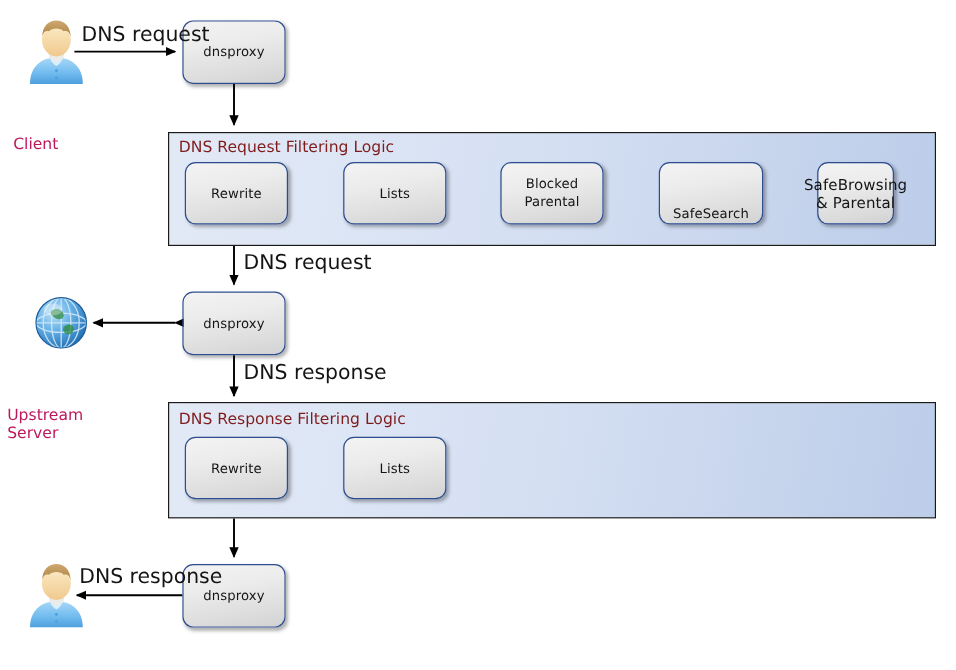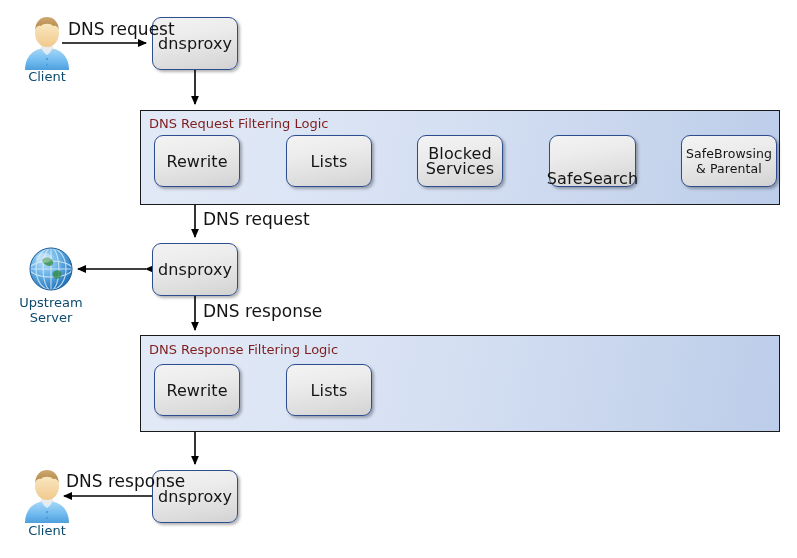--- a/index.html
+++ b/index.html
@@ -28,21 +28,21 @@
     position:absolute;
     box-sizing:border-box;
     border:1px solid #2d4d8e;
     border-radius:9px;
     background:linear-gradient(170deg,#f3f3f3 0%,#ececec 35%,#dcdcdc 78%,#d2d2d2 100%);
     box-shadow:2px 2px 3px rgba(0,0,0,0.30);
     display:flex;
     align-items:center;
     justify-content:center;
     text-align:center;
-    font-size:16px;
+    font-size:11px;
     line-height:15px;
     color:#151515;
     letter-spacing:.1px;
     z-index:6;
   }
   .node span{display:block;padding:0 3px;}
 
   
   .panel{
     position:absolute;
@@ -71,23 +71,24 @@
     white-space:pre-line;
     z-index:8;
   }
   .elabel.center{text-align:center;}
 
   
   .caption{
     position:absolute;
     font-size:13px;
     line-height:15px;
-    color:#0c4a6e;
-    text-align:center;
-    z-index:8;
+    color:#be185d;
+    text-align:left;
+    z-index:8;
+    margin-top:44px;
   }
 
   
   .person{
     position:absolute;
     width:52px;
     height:56px;
     z-index:8;
   }
 
@@ -175,26 +176,26 @@
   <div class="panel-title" style="left:149px; top:116px;">DNS Request Filtering Logic</div>
 
   <div class="node" style="left:154px; top:135px; width:86px; height:52px;">
     <span>Rewrite</span>
   </div>
   <div class="node" style="left:286px; top:135px; width:86px; height:52px;">
     <span>Lists</span>
   </div>
   <div class="node" style="left:417px; top:135px; width:86px; height:52px;">
     <span>Blocked
-Services</span>
+Parental</span>
   </div>
   <div class="node" style="left:549px; top:135px; width:87px; height:52px;align-items:flex-end;">
     <span>SafeSearch</span>
   </div>
-  <div class="node" style="left:681px; top:135px; width:96px; height:52px; font-size:12.5px;">
+  <div class="node" style="left:681px; top:135px; width:64px; height:52px; font-size:12.5px;">
     <span>SafeBrowsing
 &amp; Parental</span>
   </div>
 
   <div class="elabel" style="left:203px; top:212px;">DNS request</div>
 
   <svg class="globe" style="left:25px; top:243px;" viewBox="0 0 52 52" xmlns="http://www.w3.org/2000/svg">
     <defs>
       <radialGradient id="globeG" cx="35%" cy="30%" r="75%">
         <stop offset="0%" stop-color="#bfe2f8"></stop>

